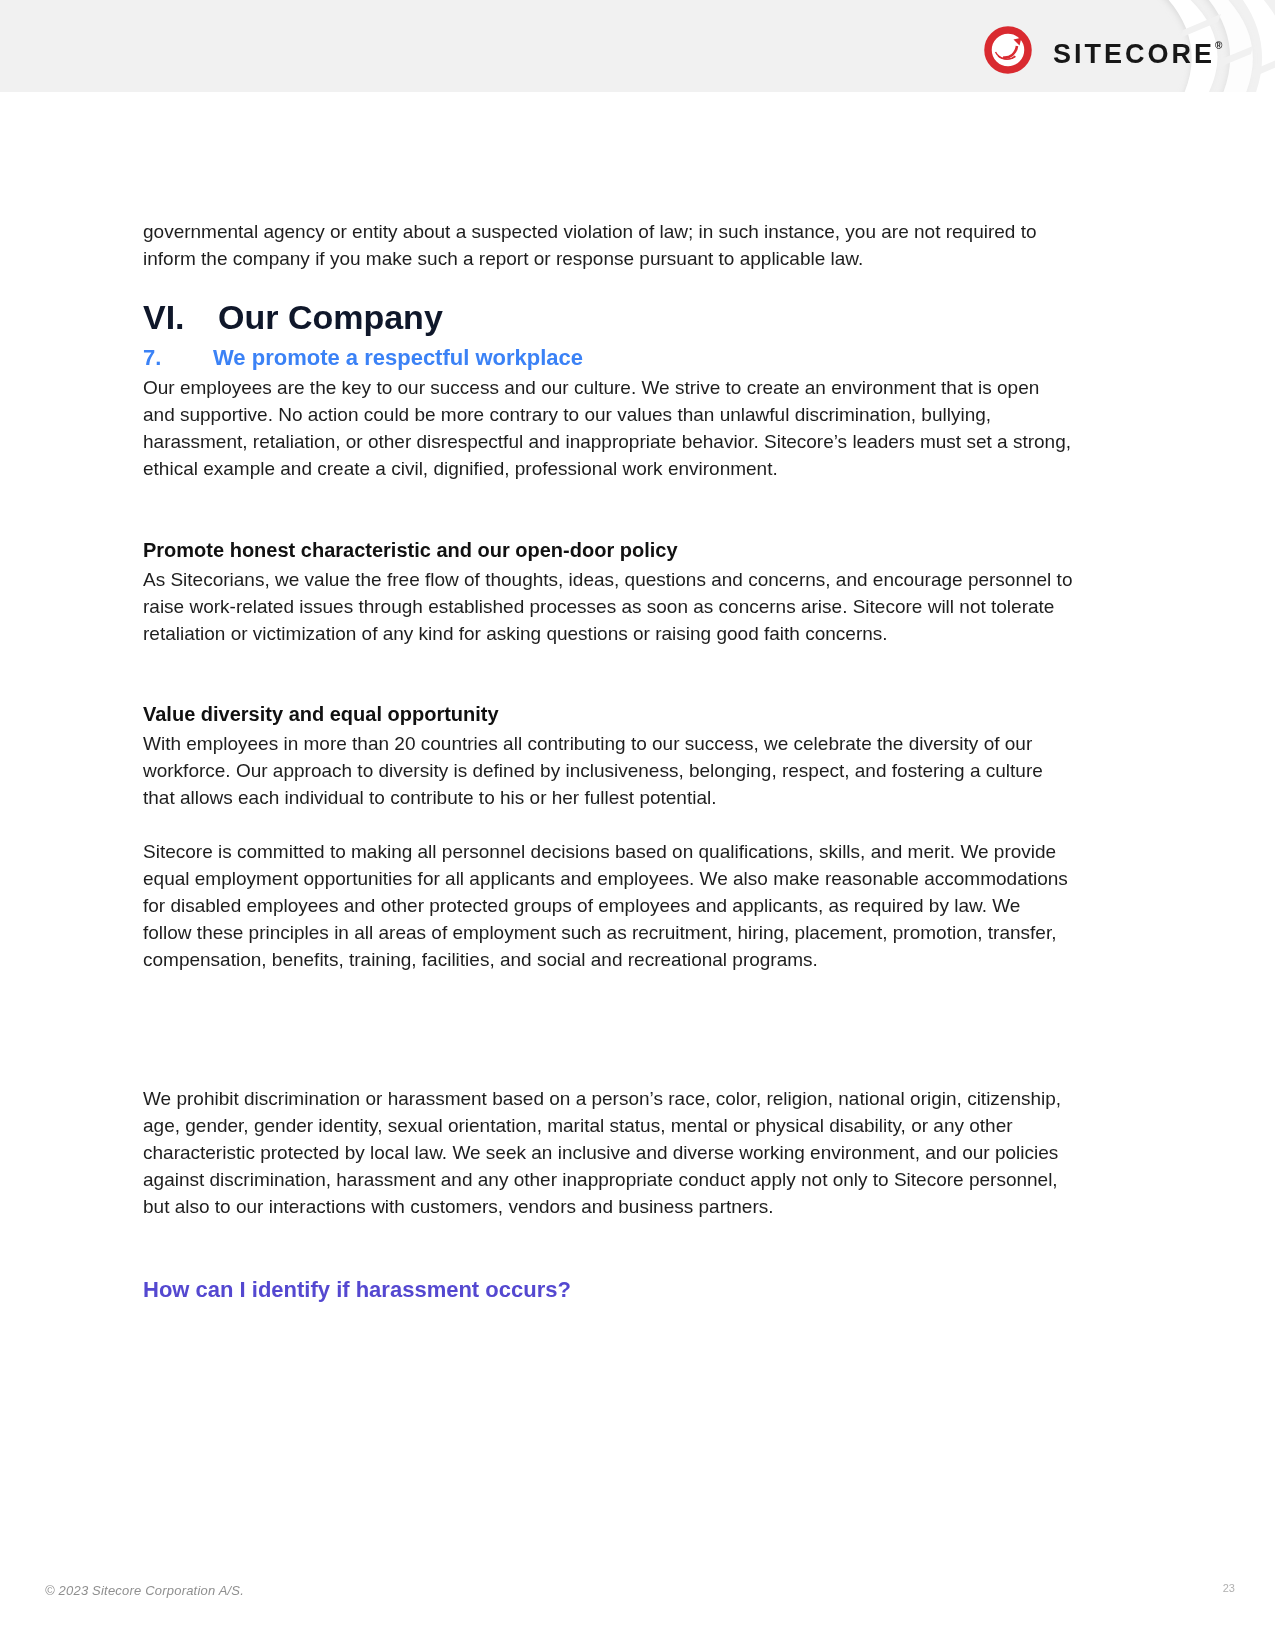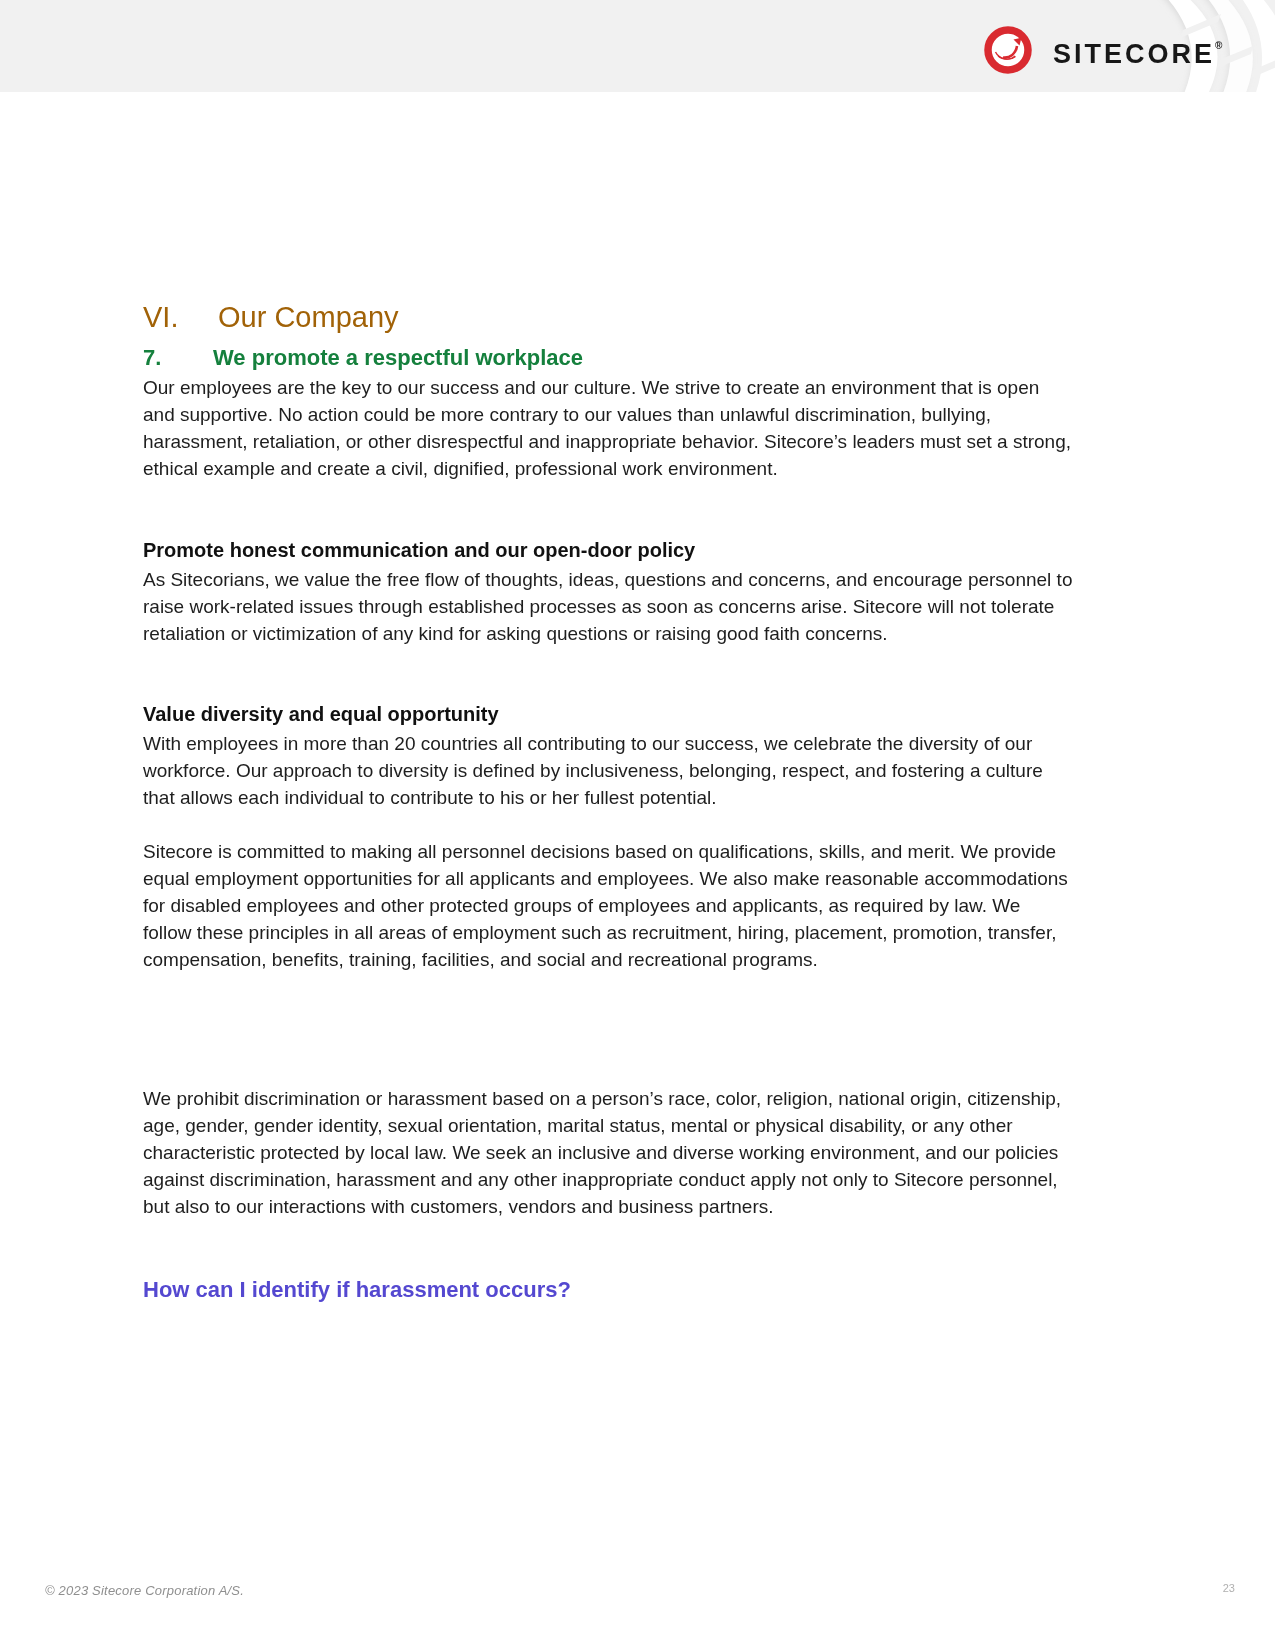--- a/index.html
+++ b/index.html
@@ -23,22 +23,22 @@
   }
   .logo-icon{width:48px;height:48px;flex:0 0 auto;}
   .wordmark{
     font-size:27px;font-weight:800;letter-spacing:3px;color:#171717;
     line-height:48px;white-space:nowrap;
   }
   .trademark{font-size:10px;font-weight:700;vertical-align:14px;letter-spacing:0;color:#171717;}
   
   .block{position:absolute;left:143px;width:930px;}
   .body-text{font-size:19px;line-height:27px;color:#1e1e1e;}
-  .h-section{font-size:29px;line-height:40px;font-weight:400;color:#a16207;}
-  .h-sub-num{font-size:22px;line-height:28px;font-weight:700;color:#15803d;}
+  .h-section{font-size:34px;line-height:40px;font-weight:700;color:#0f172a;}
+  .h-sub-num{font-size:22px;line-height:28px;font-weight:700;color:#3b82f6;}
   .h-minor{font-size:20px;line-height:26px;font-weight:700;color:#111111;}
   .h-question{font-size:22px;line-height:28px;font-weight:700;}
   .num-vi{display:inline-block;width:75px;}
   .num-7{display:inline-block;width:70px;}
   
   .footer-copy{
     position:absolute;left:45px;top:1583px;
     font-size:13px;color:#8f8f8f;letter-spacing:.2px;font-style:italic;
   }
   .footer-page{
@@ -80,32 +80,33 @@
         <circle cx="24" cy="24" r="20" fill="none" stroke="#d92a30" stroke-width="7.5"></circle>
         <path d="M11.5,26 C15,33 25,35.5 31.5,30.5" fill="none" stroke="#d92a30" stroke-width="1.4"></path>
         <path d="M14,30 C19,34.5 27,34 31,30" fill="none" stroke="#d92a30" stroke-width="1.1"></path>
         <path d="M19,31.5 C26,32.5 32,27.5 33,20" fill="none" stroke="#d92a30" stroke-width="2.6"></path>
         <path d="M29.5,13.5 L37.5,11.5 L35.5,19.5 Z" fill="#d92a30"></path>
       </svg>
       <div class="wordmark"><span>SITECORE</span><span class="trademark">®</span></div>
     </div>
   </div>
 
+  <div class="block body-text" style="top:218px">governmental agency or entity about a suspected violation of law; in such instance, you are not required to inform the company if you make such a report or response pursuant to applicable law.</div>
 
   <div class="block h-section" style="top:297px">
     <span class="num-vi">VI.</span><span>Our Company</span>
   </div>
 
   <div class="block h-sub-num" style="top:344px">
     <span class="num-7">7.</span><span>We promote a respectful workplace</span>
   </div>
 
   <div class="block body-text" style="top:374px">Our employees are the key to our success and our culture. We strive to create an environment that is open and supportive. No action could be more contrary to our values than unlawful discrimination, bullying, harassment, retaliation, or other disrespectful and inappropriate behavior. Sitecore’s leaders must set a strong, ethical example and create a civil, dignified, professional work environment.</div>
 
-  <div class="block h-minor" style="top:537px">Promote honest communication and our open-door policy</div>
+  <div class="block h-minor" style="top:537px">Promote honest characteristic and our open-door policy</div>
   <div class="block body-text" style="top:566px">As Sitecorians, we value the free flow of thoughts, ideas, questions and concerns, and encourage personnel to raise work-related issues through established processes as soon as concerns arise. Sitecore will not tolerate retaliation or victimization of any kind for asking questions or raising good faith concerns.</div>
 
   <div class="block h-minor" style="top:701px">Value diversity and equal opportunity</div>
   <div class="block body-text" style="top:730px">With employees in more than 20 countries all contributing to our success, we celebrate the diversity of our workforce. Our approach to diversity is defined by inclusiveness, belonging, respect, and fostering a culture that allows each individual to contribute to his or her fullest potential.</div>
   <div class="block body-text" style="top:838px">Sitecore is committed to making all personnel decisions based on qualifications, skills, and merit. We provide equal employment opportunities for all applicants and employees. We also make reasonable accommodations for disabled employees and other protected groups of employees and applicants, as required by law. We follow these principles in all areas of employment such as recruitment, hiring, placement, promotion, transfer, compensation, benefits, training, facilities, and social and recreational programs.</div>
 
   <div class="block body-text" style="top:1085px">We prohibit discrimination or harassment based on a person’s race, color, religion, national origin, citizenship, age, gender, gender identity, sexual orientation, marital status, mental or physical disability, or any other characteristic protected by local law. We seek an inclusive and diverse working environment, and our policies against discrimination, harassment and any other inappropriate conduct apply not only to Sitecore personnel, but also to our interactions with customers, vendors and business partners.</div>
 
   <div class="block h-question" style="top:1276px;color:#5448d0">How can I identify if harassment occurs?</div>
 

